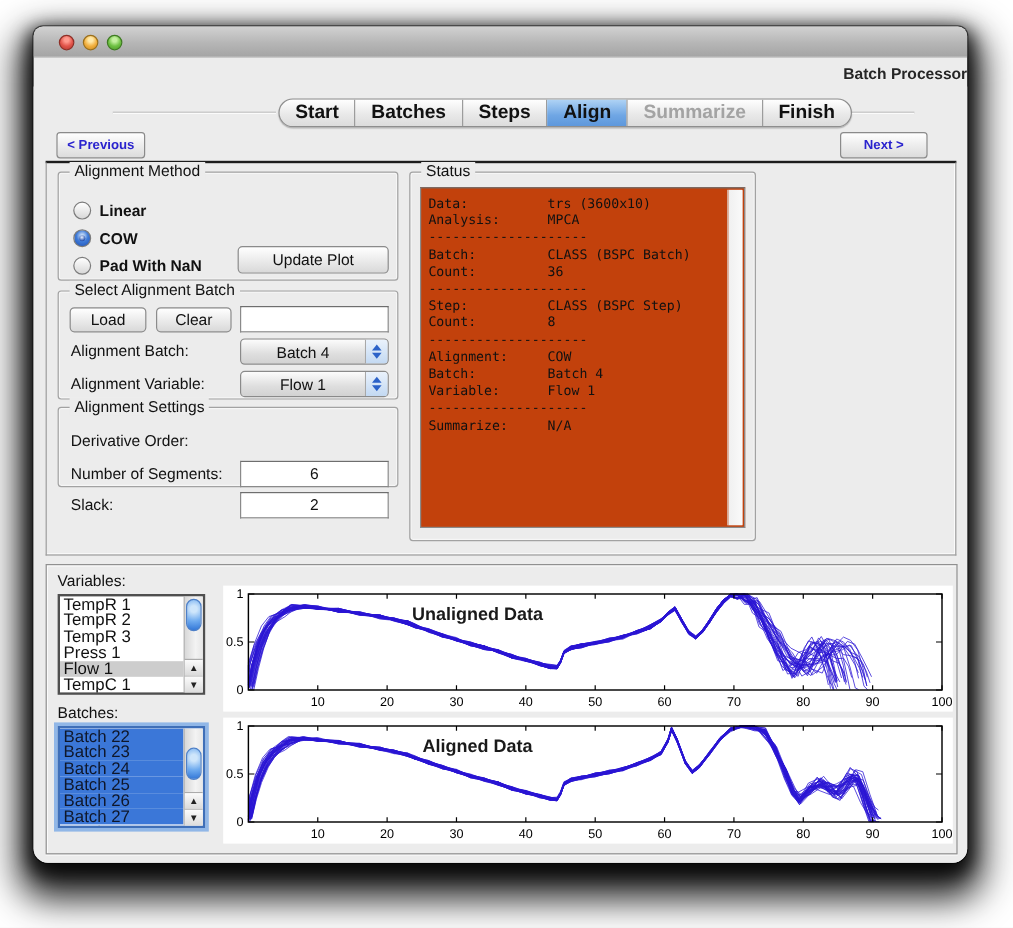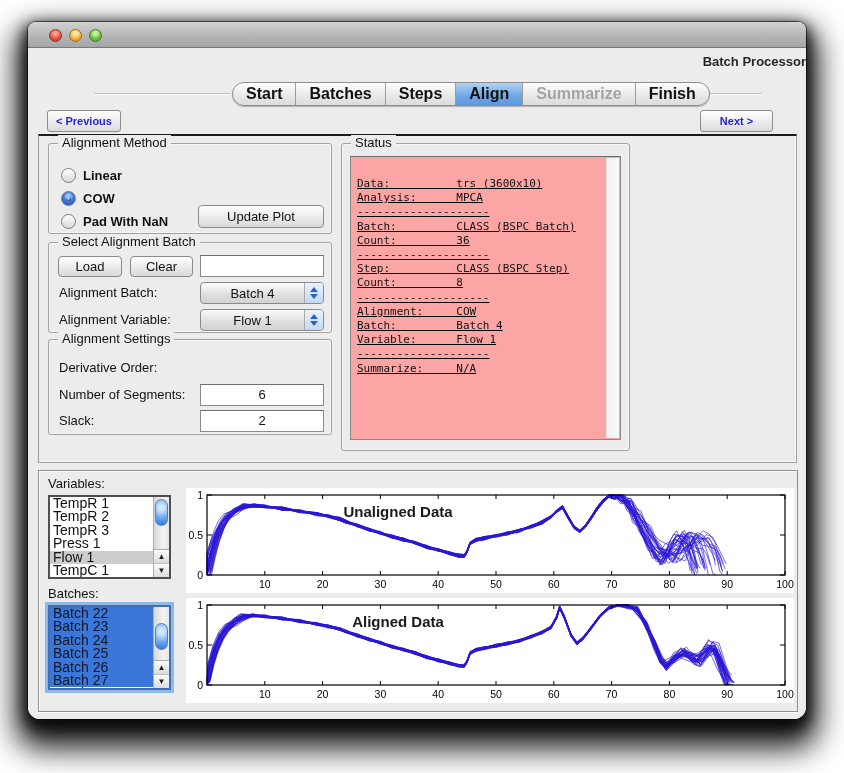--- a/index.html
+++ b/index.html
@@ -66,21 +66,21 @@
     background:#ECECEC; border:1px solid #909090;
     box-shadow: inset 1px 1px 0 #FBFBFB, 0 1px 0 #FBFBFB;
   }
   .group { position:absolute; border:1px solid #A2A2A2; border-radius:3px; box-shadow:inset 0 0 0 1px rgba(255,255,255,0.55); }
   .group > .legend {
     position:absolute; top:-9px; left:9px; background:#ECECEC; padding:0 4px;
     font-size:13px; color:#111;
   }
   .am-group  { left:9px;  top:7px;   width:284px; height:91px; }
   .sab-group { left:9px;  top:106px; width:284px; height:91px; }
-  .as-group  { left:9px;  top:203px; width:284px; height:96px; }
+  .as-group  { left:9px;  top:203px; width:284px; height:67px; }
   .st-group  { left:302px; top:7px;  width:289px; height:308px; }
   
   .radio-row { position:absolute; left:12px; height:18px; display:flex; align-items:center; }
   .radio {
     width:15px; height:15px; border-radius:50%; border:1px solid #7C7C7C;
     background:linear-gradient(#FFFFFF,#D8D8D8); margin-right:7px; position:relative; flex:none;
   }
   .radio.sel { background:radial-gradient(circle at 50% 35%, #BBD4F4 0 12%, #3F7BD8 45%, #1D4FB4); }
   .radio.sel::after {
     content:""; position:absolute; left:4px; top:4px; width:5px; height:5px; border-radius:50%;
@@ -110,22 +110,22 @@
   .popup .steppers {
     width:19px; height:100%; border-left:1px solid #A8A8A8; display:flex; flex-direction:column;
     align-items:center; justify-content:center; border-radius:0 3px 3px 0;
     background:linear-gradient(#EAF2FC,#C3D9F2);
   }
   .popup .arrow-up   { width:0; height:0; border-left:4px solid transparent; border-right:4px solid transparent; border-bottom:5px solid #2C62C8; margin-bottom:2px; }
   .popup .arrow-down { width:0; height:0; border-left:4px solid transparent; border-right:4px solid transparent; border-top:5px solid #2C62C8; }
   
   .status-text {
     position:absolute; left:8px; top:12px; right:8px; bottom:10px;
-    background:#fca5a5; border:1px solid #8A8A8A; border-top-color:#6B6B6B;
-    padding:20px 18px 3px 6px; overflow:hidden;text-decoration:underline;
+    background:#c2410c; border:1px solid #8A8A8A; border-top-color:#6B6B6B;
+    padding:6px 18px 3px 6px; overflow:hidden;
   }
   .status-line { font-family:"DejaVu Sans Mono","Liberation Mono",monospace; font-size:11px; line-height:14.2px; color:#111; white-space:pre; }
   .status-scroll {
     position:absolute; right:1px; top:1px; bottom:1px; width:13px;
     background:linear-gradient(to right,#F0F0F0,#FAFAFA); border-left:1px solid #E2E2E2; border-radius:0 1px 1px 0;
   }
   
   .exp-label { position:absolute; font-size:13px; color:#111; }
   .listbox {
     position:absolute; width:123px; background:#FFFFFF; border:2px solid #4F4F4F; overflow:hidden;

